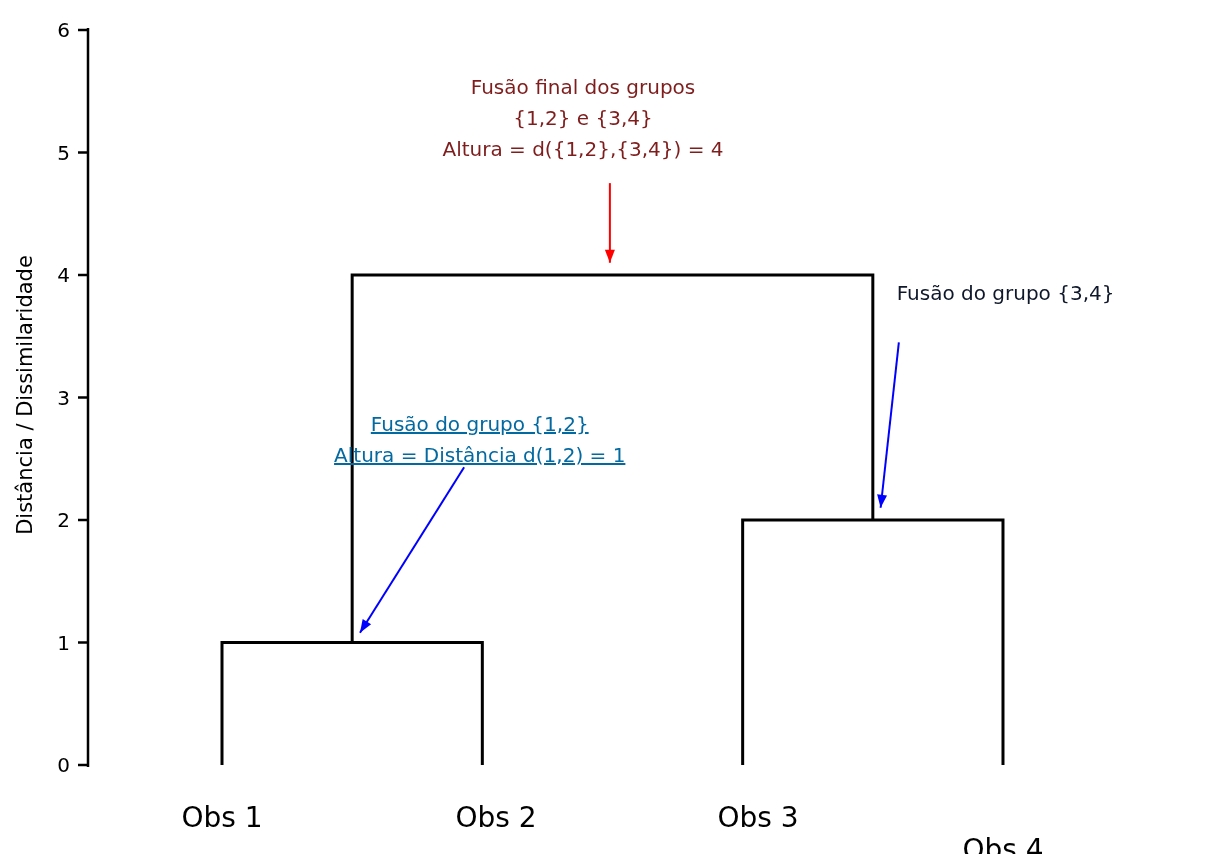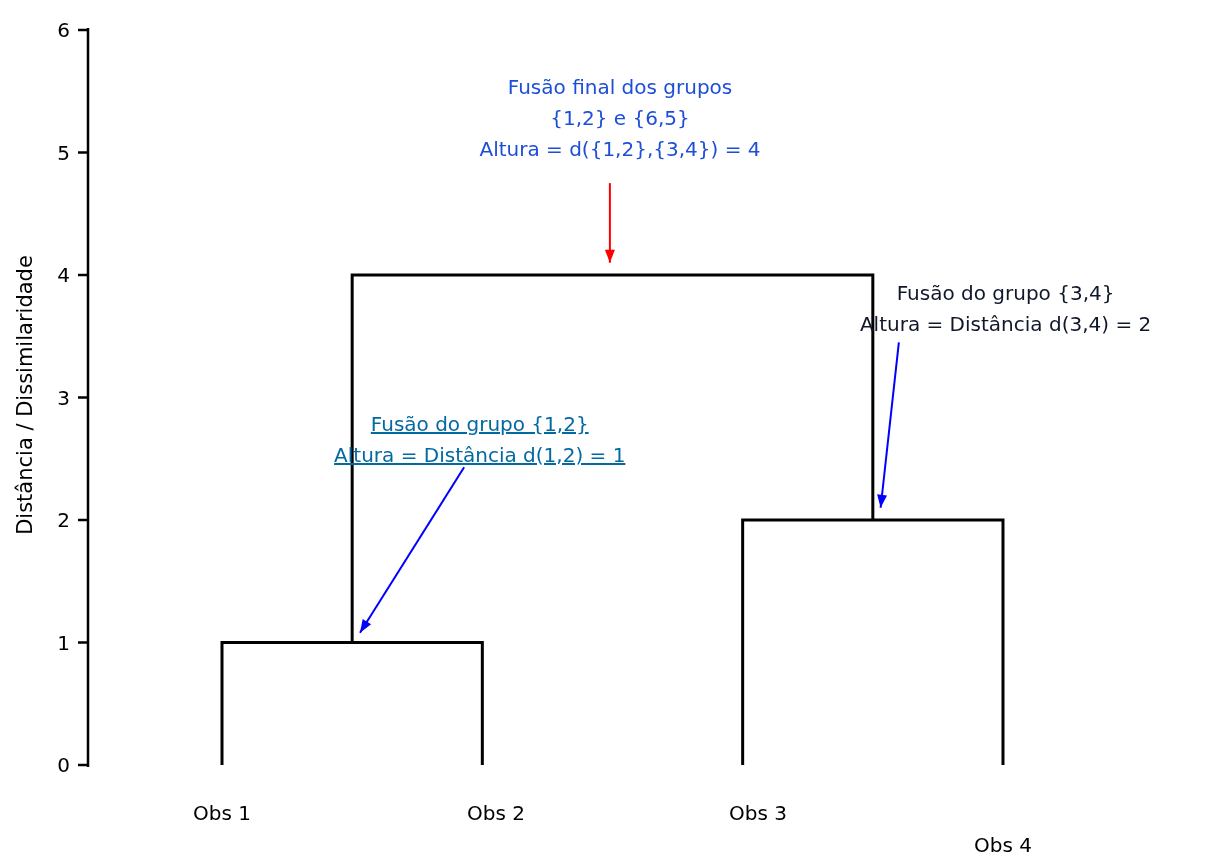--- a/index.html
+++ b/index.html
@@ -34,21 +34,21 @@
     transform: translateX(-50%);
     text-align: center;
     font-size: 20px;
     line-height: 31px;
     white-space: nowrap;
   }
   .leaf {
     position: absolute;
     top: 801px;
     transform: translateX(-50%);
-    font-size: 20px;
+    font-size: 28px;
     color: #000000;
     white-space: nowrap;
   }
 </style>
 </head>
 <body>
 
 <div class="stage">
 
   <svg id="chart-svg" width="1216" height="854" viewBox="0 0 1216 854">
@@ -73,34 +73,33 @@
       <line x1="609.8917" y1="183.125" x2="609.8917" y2="262.75000000000006" stroke="#ff0000" stroke-width="2"></line>
       <polygon points="609.8917,262.75000000000006 604.8917,249.75000000000006 614.8917,249.75000000000006" fill="#ff0000"></polygon>
       <line x1="464.1069" y1="467.325" x2="359.9749" y2="632.7" stroke="#0000ff" stroke-width="2"></line>
       <polygon points="359.9749,632.7 362.67072250628354,619.0349884370845 371.1328894024941,624.3633776327682" fill="#0000ff"></polygon>
       <line x1="898.858" y1="342.375" x2="880.6348999999999" y2="507.75" stroke="#0000ff" stroke-width="2"></line>
       <polygon points="880.6348999999999,507.75 877.0888674311293,494.2805659725247 887.0287027507959,495.3758621963422" fill="#0000ff"></polygon>
     </svg>
 
   <div class="ylabel">Distância / Dissimilaridade</div>
 
-  <div class="annot" style="left: 620px; top: 71.65px; color: #1d4ed8;">
+  <div class="annot" style="left: 583px; top: 71.65px; color: #7f1d1d;">
     <div>Fusão final dos grupos</div>
-    <div>{1,2} e {6,5}</div>
+    <div>{1,2} e {3,4}</div>
     <div>Altura = d({1,2},{3,4}) = 4</div>
   </div>
 
   <div class="annot" style="left: 479.727px; top: 408.525px; color: #0369a1; text-decoration: underline;">
     <div>Fusão do grupo {1,2}</div>
     <div>Altura = Distância d(1,2) = 1</div>
   </div>
 
   <div class="annot" style="left: 1005.59px; top: 278px; color: #0f172a;">
     <div>Fusão do grupo {3,4}</div>
-    <div>Altura = Distância d(3,4) = 2</div>
   </div>
 
   <div class="leaf" style="left: 222px;">Obs 1</div>
   <div class="leaf" style="left: 496px;">Obs 2</div>
   <div class="leaf" style="left: 758px;">Obs 3</div>
   <div class="leaf" style="left: 1002.99px; margin-top: 32px;">Obs 4</div>
 
 </div>
 
 </body></html>

